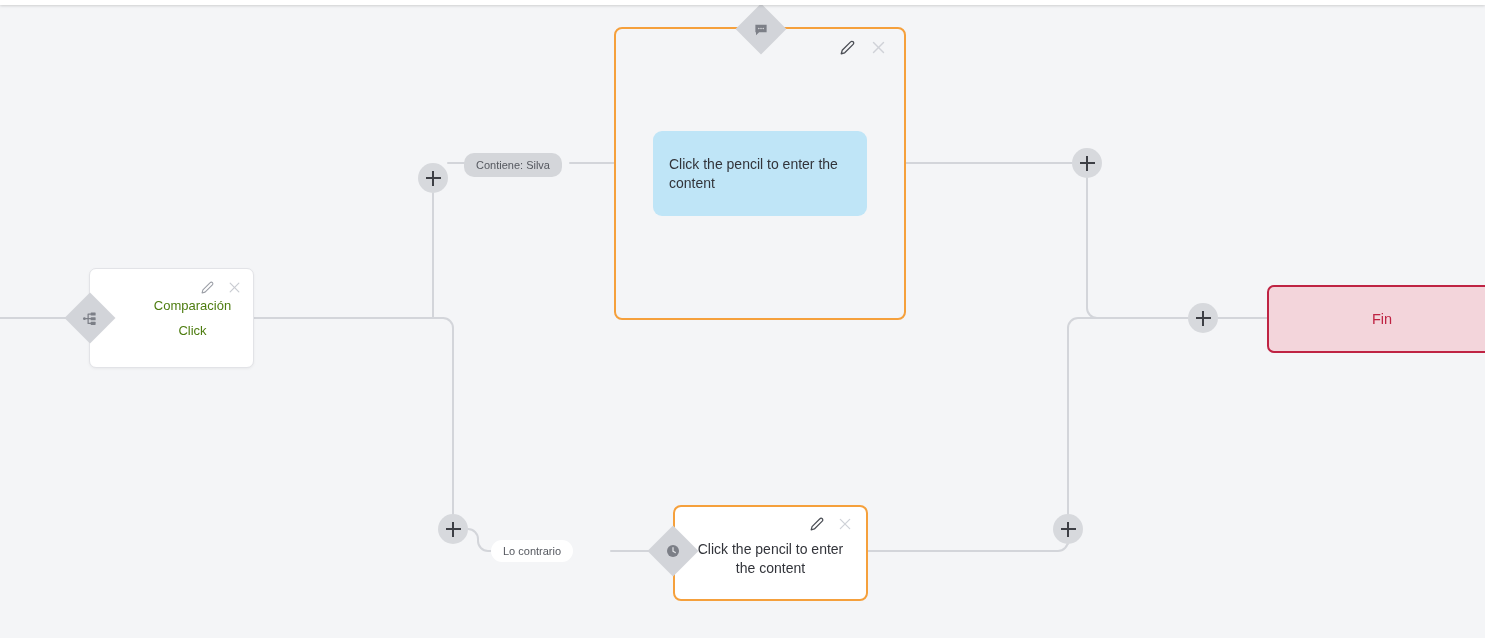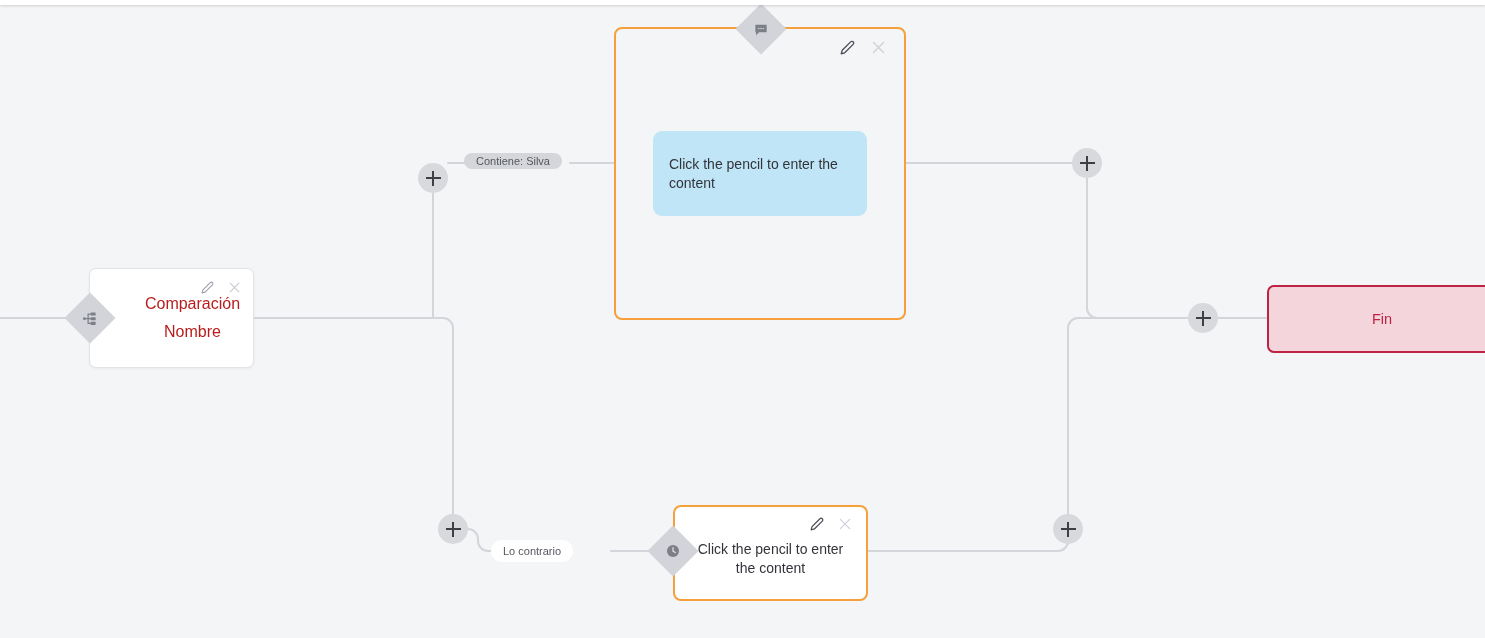--- a/index.html
+++ b/index.html
@@ -58,22 +58,22 @@
     border: 1px solid #e2e3e7;
     border-radius: 7px;
     box-shadow: 0 1px 3px rgba(0,0,0,0.05);
     display: flex;
     flex-direction: column;
     align-items: center;
     justify-content: center;
     gap: 12px;
   }
   .cmp-line {
-    font-size: 16px;
-    color: #b91c1c;
+    font-size: 13px;
+    color: #4d7c0f;
     line-height: 1;
     margin-left: 42px;
   }
   .cmp-tools {
     position: absolute;
     right: 12px; top: 12px;
     display: flex;
     align-items: center;
     gap: 14px;
   }
@@ -204,21 +204,21 @@
     content: "";
     position: absolute;
     background: #3d3f45;
   }
   .plus::before { width: 15px; height: 1.7px; }
   .plus::after  { width: 1.7px; height: 15px; }
 
   
   .edge-label {
     position: absolute;
-    height: 16px;
+    height: 24px;
     display: flex;
     align-items: center;
     justify-content: center;
     padding: 0 12px;
     border-radius: 10px;
     font-size: 11px;
     color: #55585f;
     white-space: nowrap;
     z-index: 7;
     box-sizing: border-box;
@@ -273,21 +273,21 @@
         </svg>
       </span>
       <span class="ic ic-close">
         <svg width="13" height="13" viewBox="0 0 24 24" fill="none" stroke="#c9ccd2" stroke-width="2.2" stroke-linecap="round">
           <line x1="4" y1="4" x2="20" y2="20"></line>
             <line x1="20" y1="4" x2="4" y2="20"></line>
         </svg>
       </span>
     </div>
     <div class="cmp-line">Comparación</div>
-    <div class="cmp-line">Nombre</div>
+    <div class="cmp-line">Click</div>
   </div>
 
   <div class="diamond" style="left:72px; top:300px;">
     <span class="dicon">
       <svg width="15" height="15" viewBox="0 0 24 24" fill="none" stroke="#7c7f87" stroke-width="2" stroke-linecap="round" stroke-linejoin="round">
         <rect x="13" y="2" width="8" height="5" rx="1" fill="#7c7f87" stroke="none"></rect>
         <rect x="13" y="9.5" width="8" height="5" rx="1" fill="#7c7f87" stroke="none"></rect>
         <rect x="13" y="17" width="8" height="5" rx="1" fill="#7c7f87" stroke="none"></rect>
         <circle cx="3" cy="12" r="2.2" fill="#7c7f87" stroke="none"></circle>
         <path d="M5 12 H9 M9 4.5 V19.5 M9 4.5 H13 M9 12 H13 M9 19.5 H13"></path>

